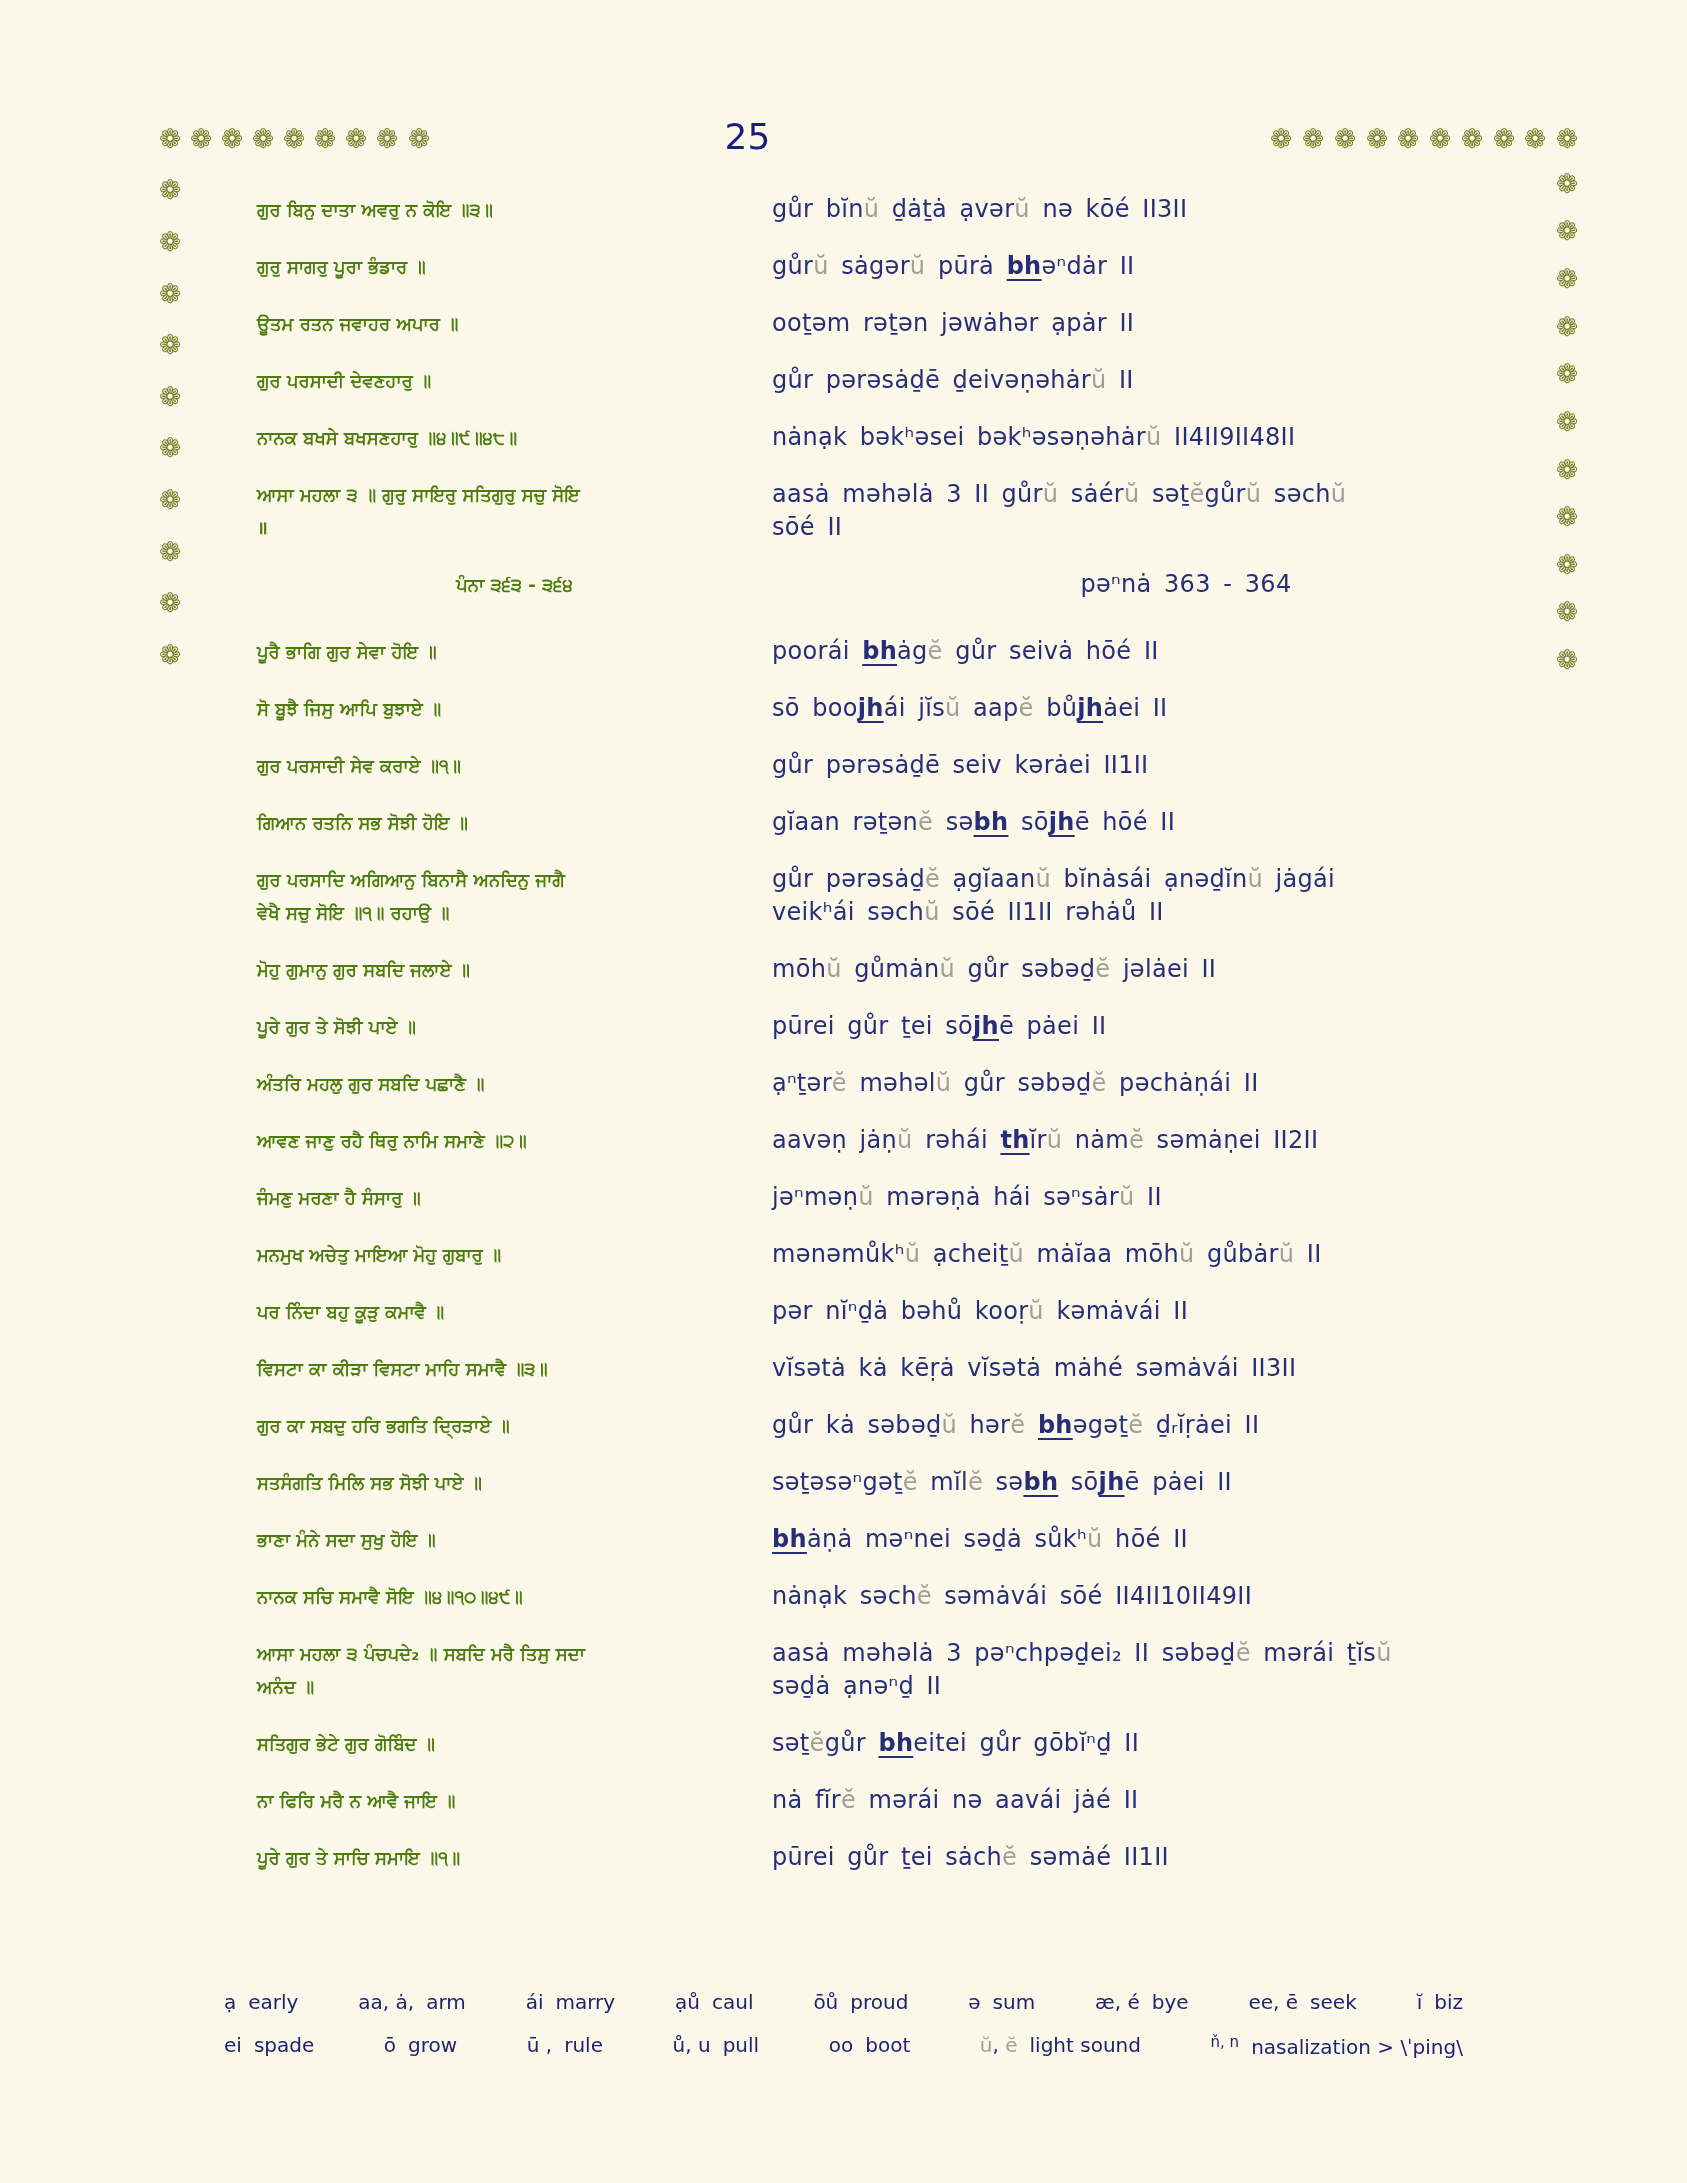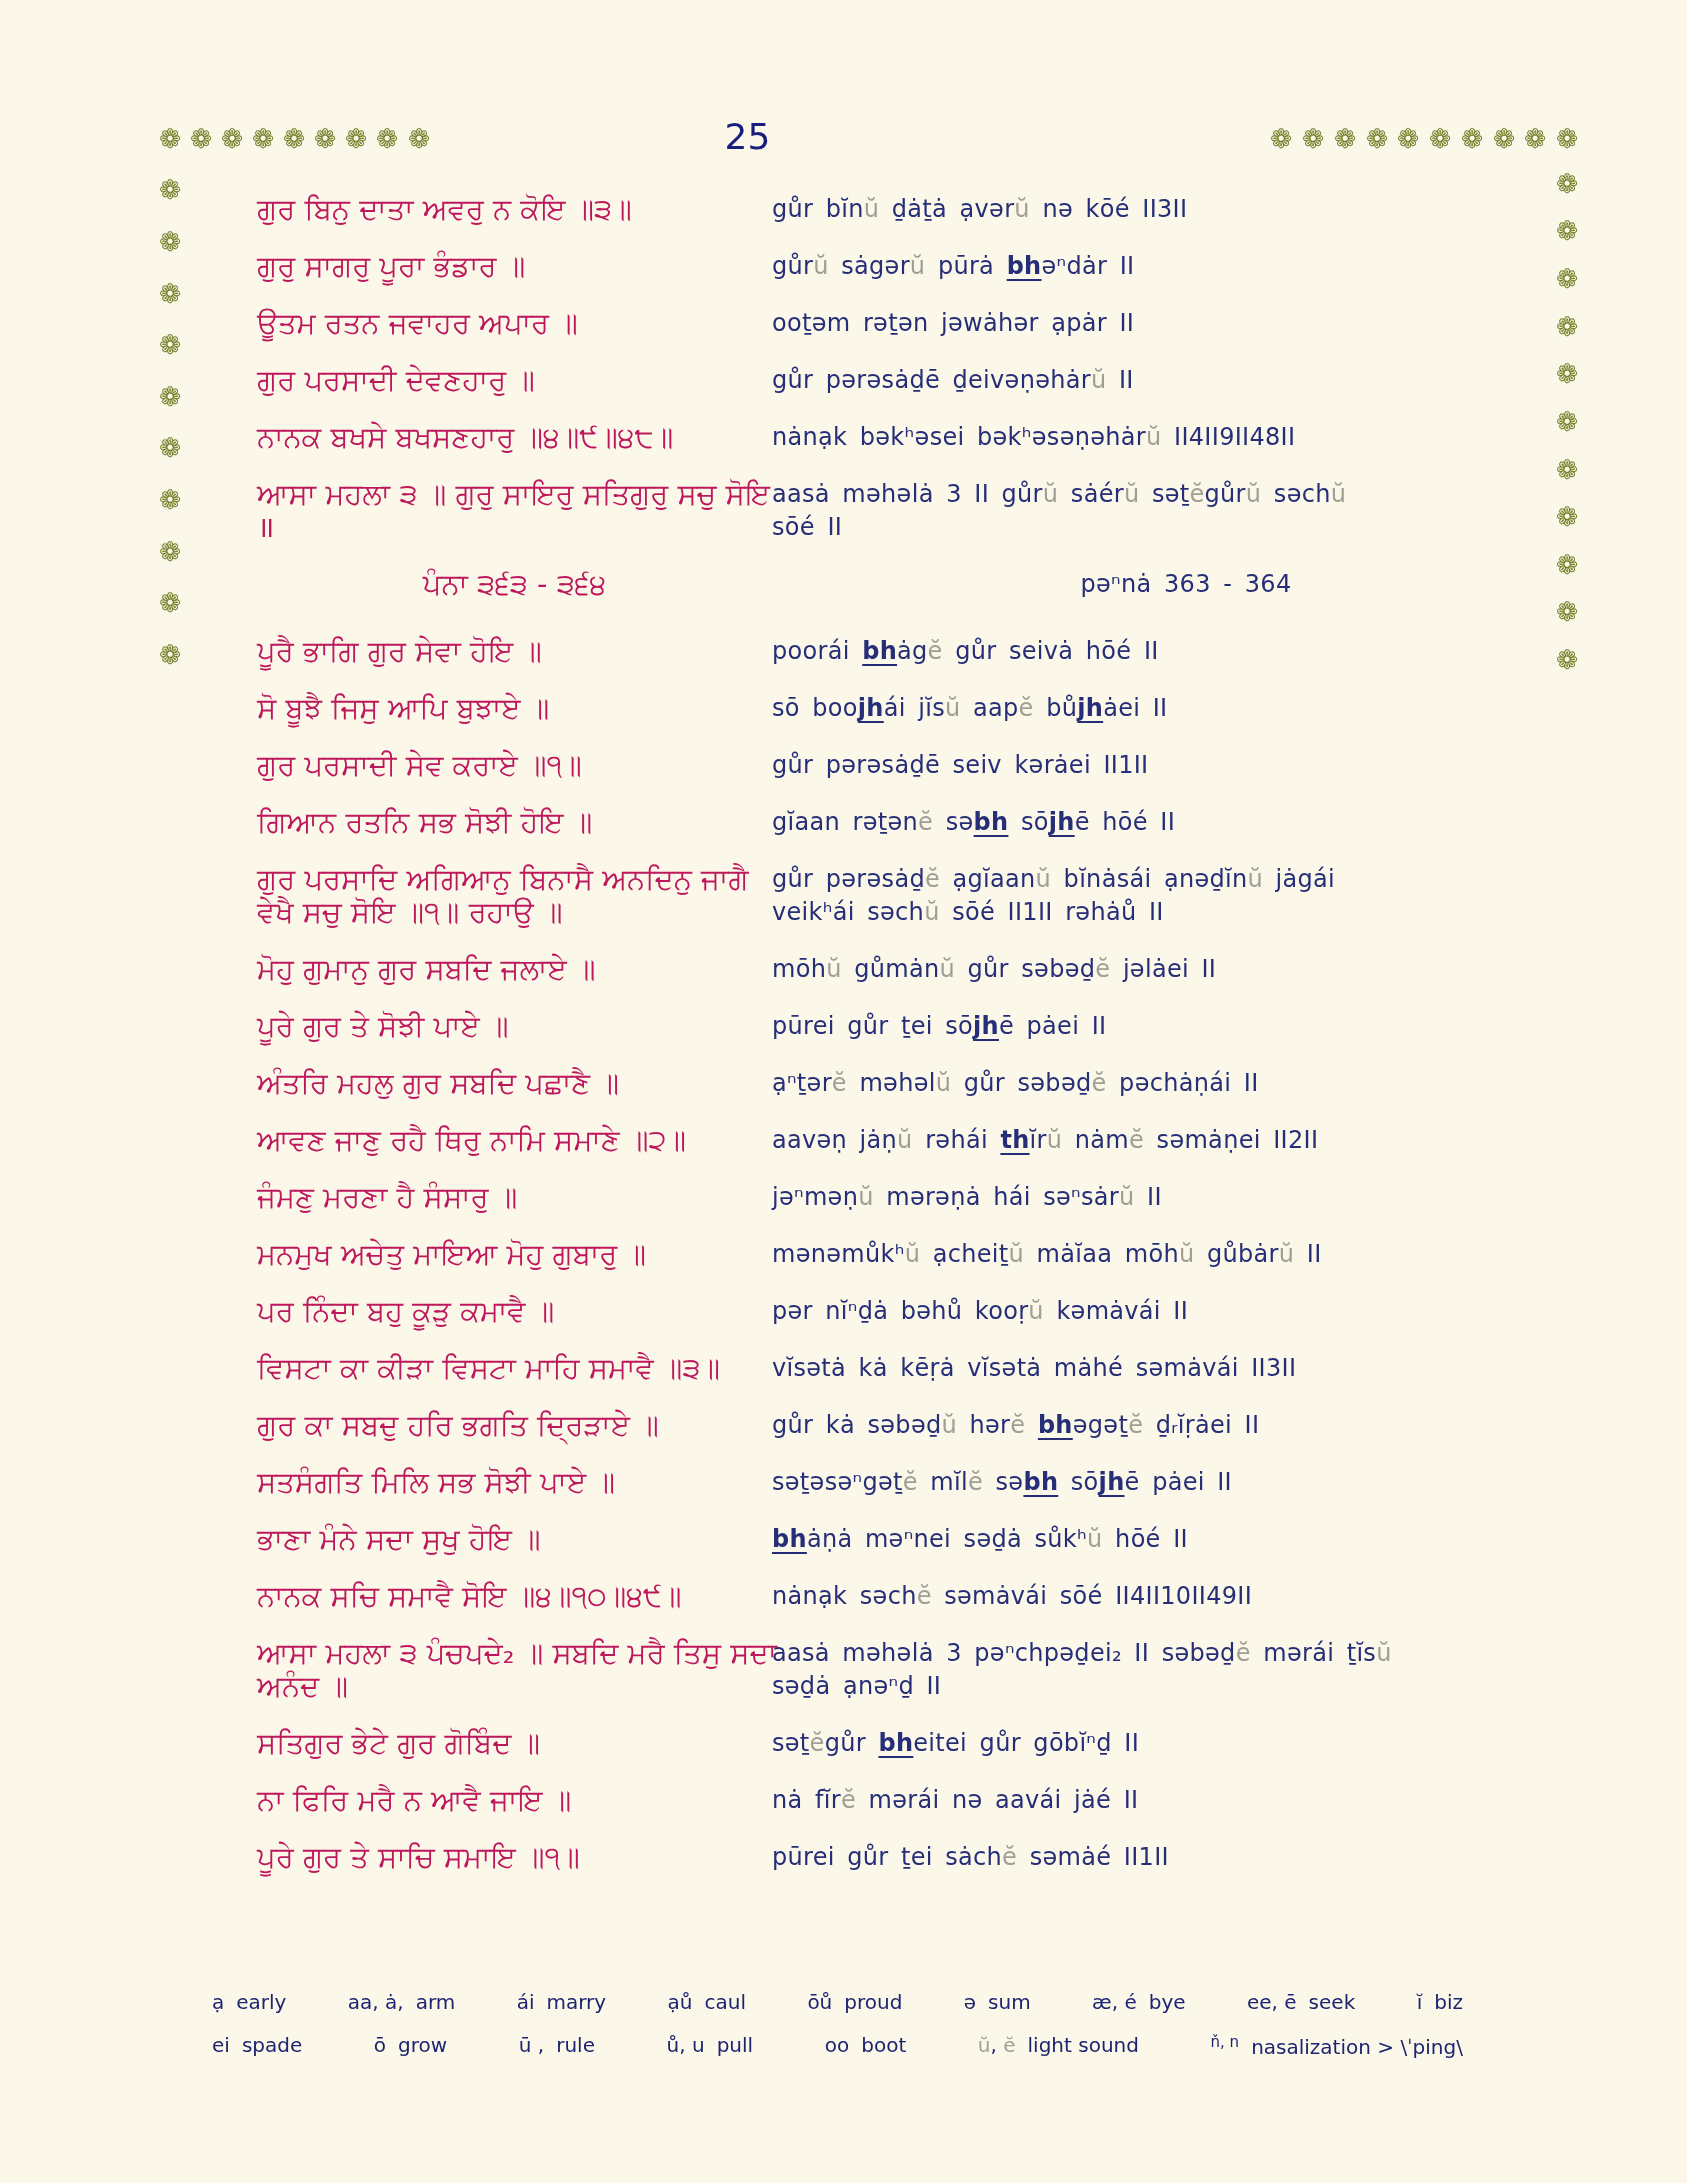--- a/index.html
+++ b/index.html
@@ -13,29 +13,29 @@
     position:absolute;top:116px;left:0;width:1495px;
     text-align:center;font-size:36px;color:#191d7c;
   }
   
   .fl{position:absolute;font-size:26.5px;line-height:1;}
   
   .content{position:absolute;left:257px;top:193px;width:1343px;}
   .row{display:grid;grid-template-columns:515px 1fr;margin-bottom:24px;}
   .ln{line-height:33px;white-space:nowrap;}
   .ln:empty{display:none;}
-  .cell.gur .ln{font-size:29px;color:#be185d;}
+  .cell.gur .ln{font-size:18px;color:#4d7c0f;font-weight:bold;}
   .cell.tr .ln{font-size:24px;color:#262e78;word-spacing:4.6px;letter-spacing:0.3px;}
   .row.center{margin-top:10.6px;margin-bottom:34px;}
   .row.center .ln{text-align:center;}
   
   .dg{text-decoration:underline;text-decoration-thickness:1.7px;text-underline-offset:5.3px;font-weight:bold;}
   .lt{color:#a09f96;}
   
-  .key{position:absolute;left:212px;right:224px;top:1990px;}
+  .key{position:absolute;left:224px;right:224px;top:1990px;}
   .key-row{display:flex;justify-content:space-between;margin-bottom:18.5px;
     color:#1d2470;font-size:20px;}
   .key-item{white-space:nowrap;}
   .key-arrow{margin:0 6px;font-weight:bold;}
   .key-row.second .key-item:last-child .key-sym{font-size:15px;vertical-align:6.6px;text-align:right;}
 </style>
 </head>
 <body>
 
 <div class="page-number">25</div>

